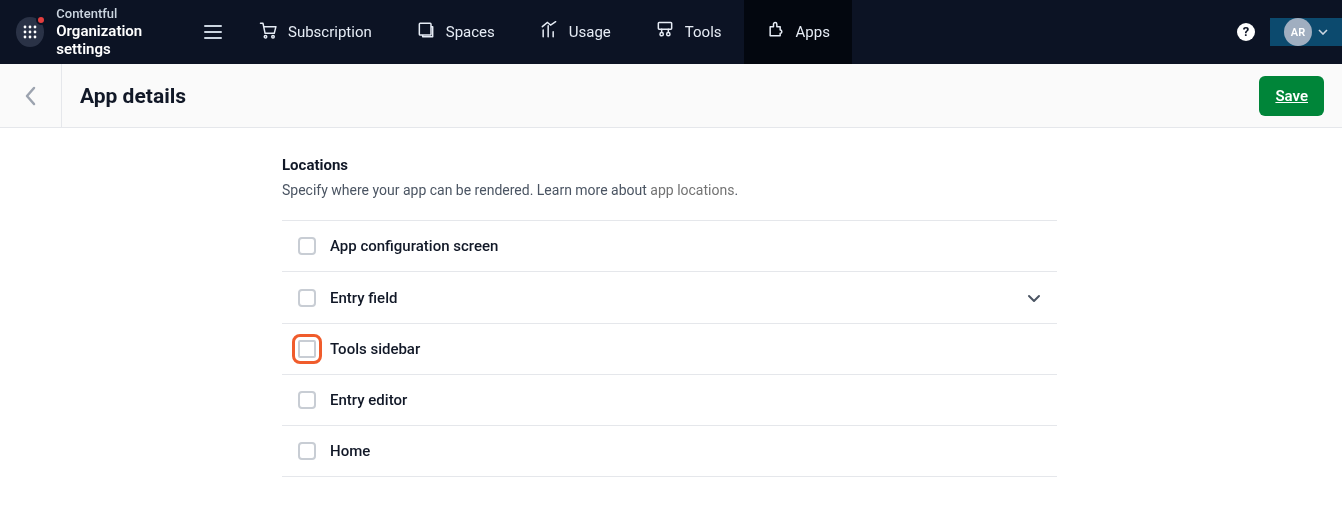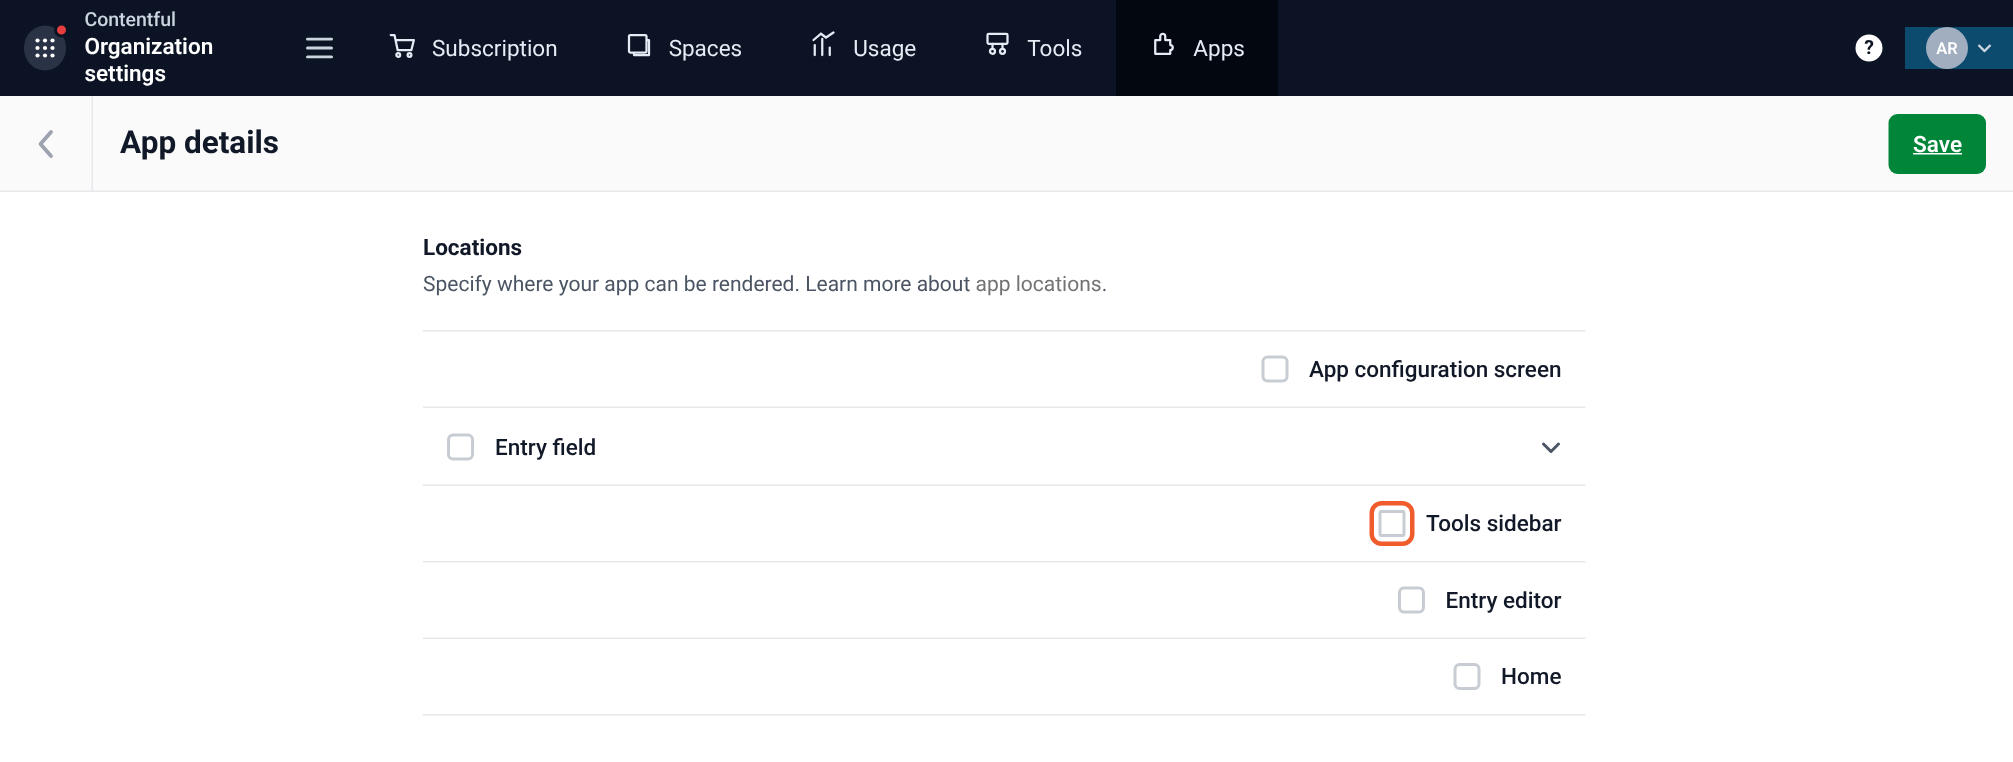--- a/index.html
+++ b/index.html
@@ -37,21 +37,21 @@
     .btn-secondary { background: #fff; border: 1px solid #d1d5db; color: #111827; }
     .btn-primary { background: #008539; color: #fff; text-decoration: underline; }
 
     
     .main { padding: 28px 0 0 282px; }
     .section-title { font-size: 15px; font-weight: 700; color: #111827; margin-bottom: 8px; }
     .section-desc { font-size: 14px; color: #4b5563; margin-bottom: 22px; }
     .section-desc a { color: #737373; text-decoration: none; }
 
     .location-list { width: 775px; }
-    .location-row { display: flex; align-items: center; padding: 16px 16px; border-bottom: 1px solid #e5e7eb; cursor: pointer; justify-content: flex-end; }
+    .location-row { display: flex; align-items: center; padding: 16px 16px; border-bottom: 1px solid #e5e7eb; cursor: pointer; }
     .location-row:first-child { border-top: 1px solid #e5e7eb; }
     .checkbox { width: 18px; height: 18px; border: 2px solid #c8cdd4; border-radius: 4px; margin-right: 14px; flex-shrink: 0; }
     .checkbox.highlight { outline: 3px solid #f05c2c; outline-offset: 3px; border-radius: 2px; }
     .location-label { font-size: 15px; color: #111827; font-weight: 500; }
     .row-chevron { margin-left: auto; }
     .row-chevron svg { stroke: #4b5563; }
   </style>
 </head>
 <body>
 

